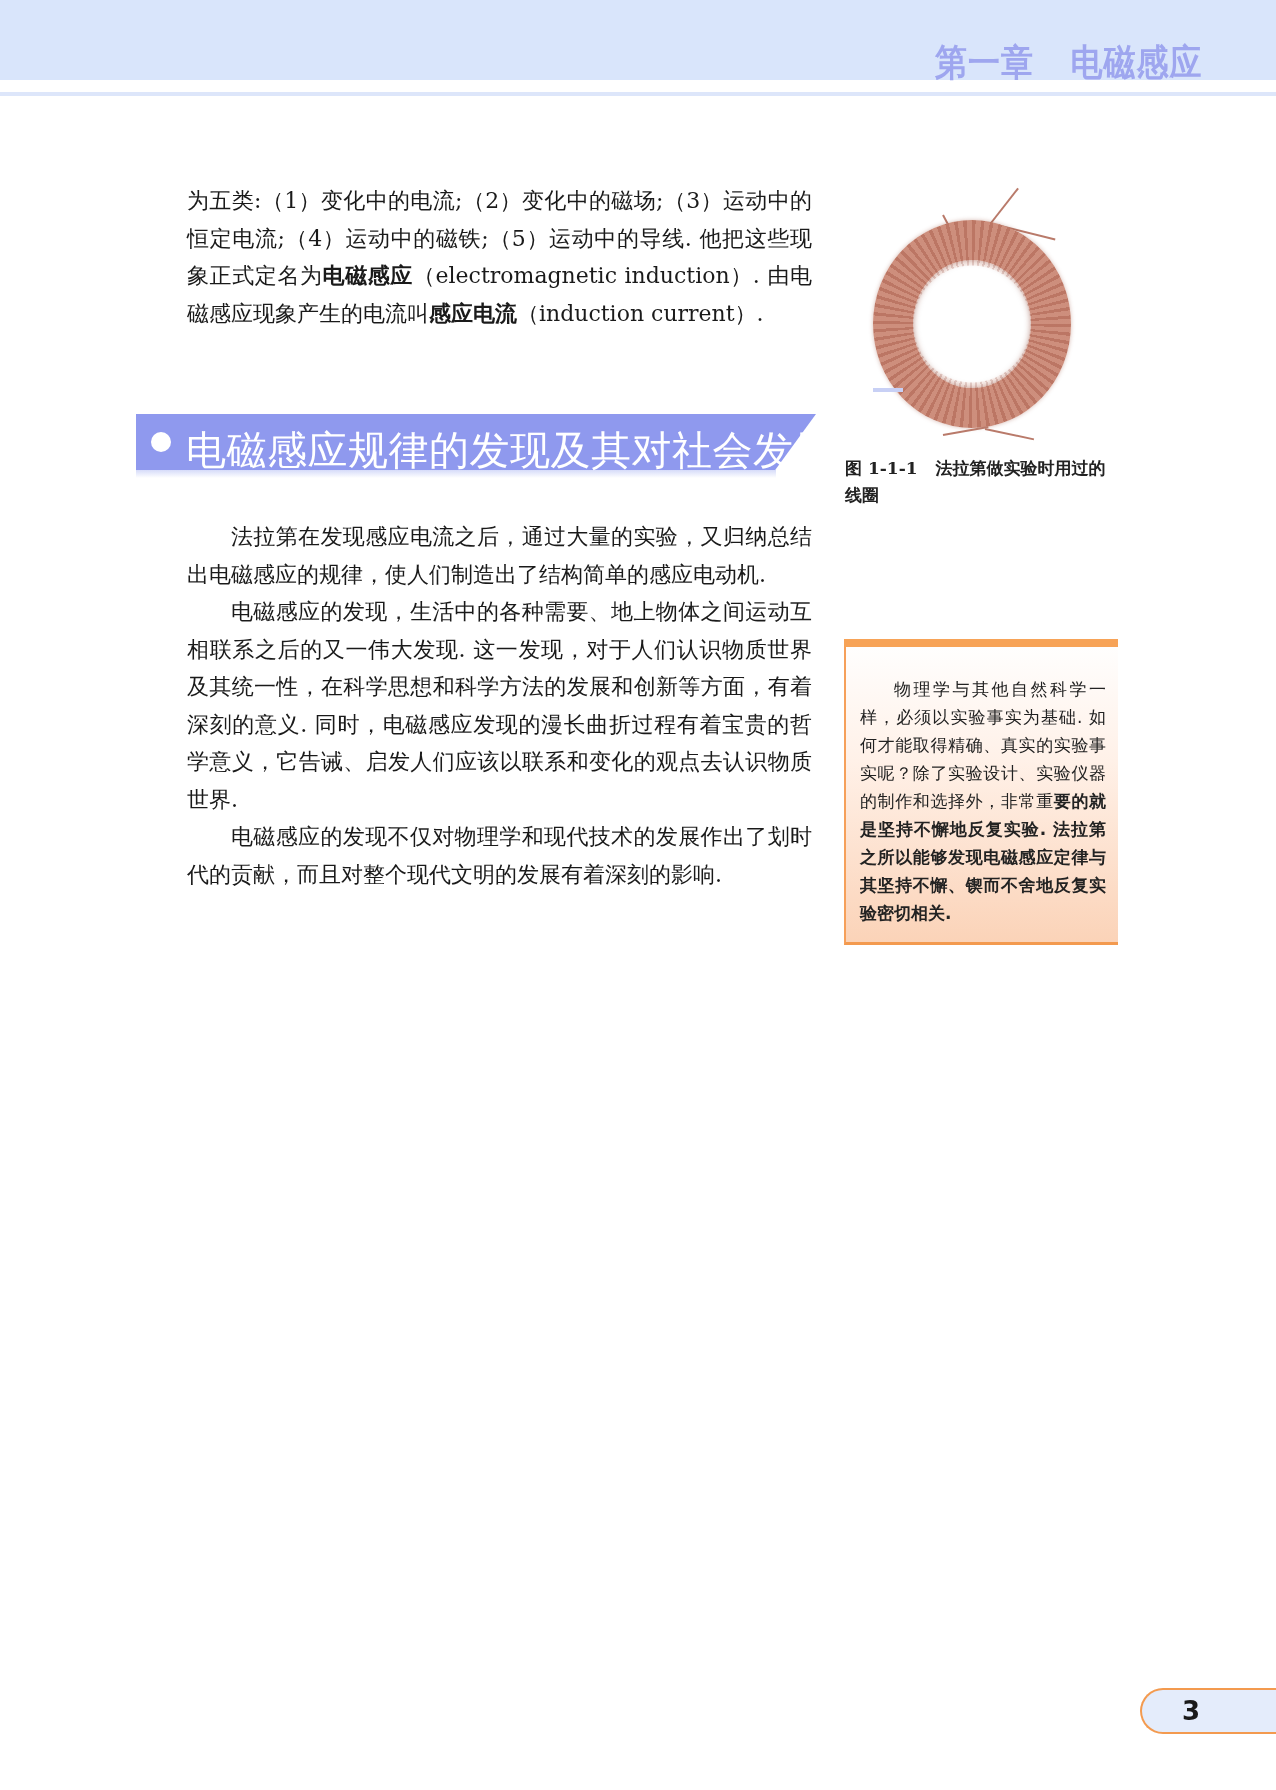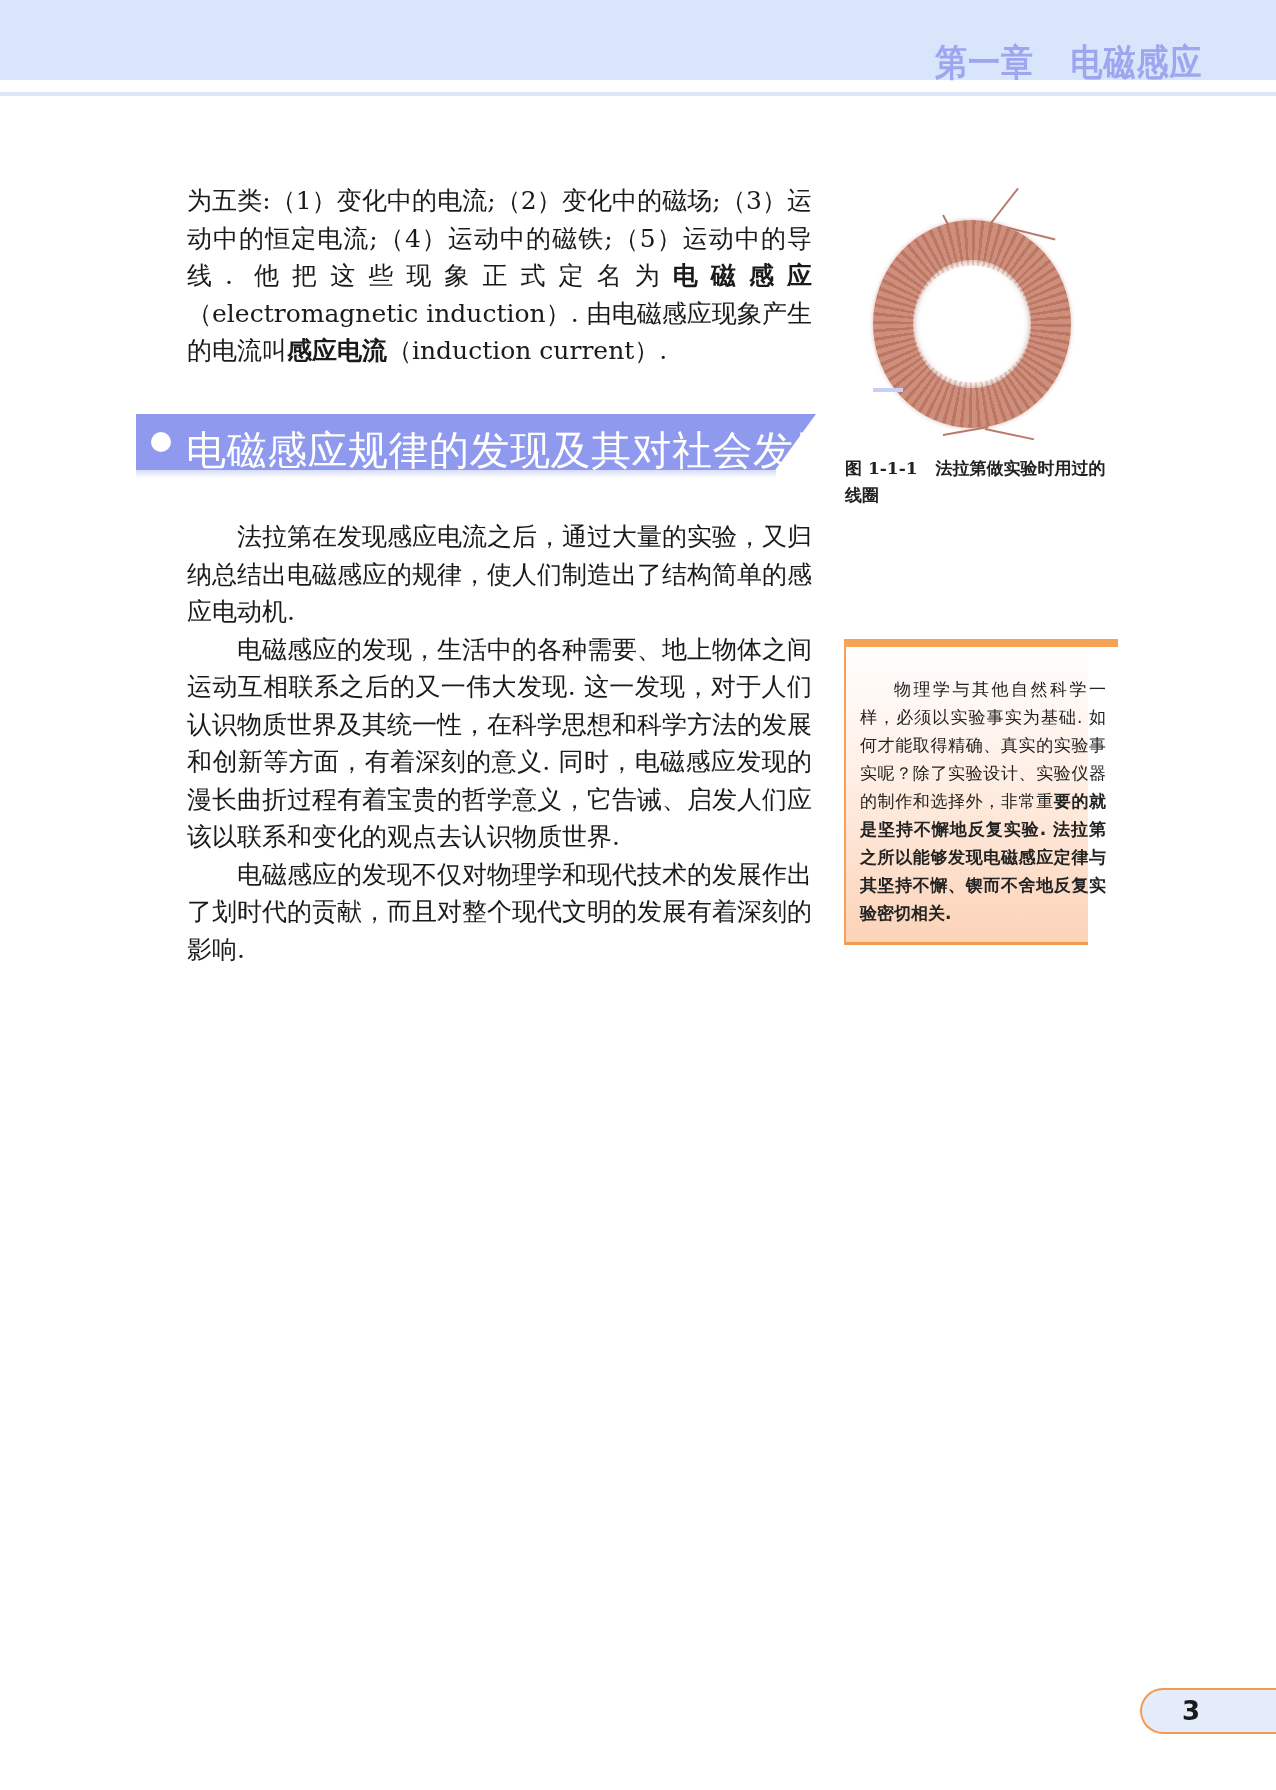--- a/index.html
+++ b/index.html
@@ -38,21 +38,21 @@
       color: #9ea6ef;
       white-space: pre;
       transform: scaleY(1.15);
       transform-origin: left top;
     }
 
     .text-col {
       position: absolute;
       left: 187px;
       width: 625px;
-      font-size: 25px;
+      font-size: 22px;
       line-height: 37.5px;
       text-align: justify;
       text-justify: inter-character;
     }
     .text-col p {
       margin: 0;
     }
     .indent { text-indent: 2em; }
     .b { font-weight: bold; }
 
@@ -145,21 +145,21 @@
       line-height: 27px;
       font-weight: bold;
       color: #222;
     }
     .figure .caption .num { margin-right: 18px; font-weight: bold; }
 
     .sidebar-box {
       position: absolute;
       left: 844px;
       top: 639px;
-      width: 244px;
+      width: 274px;
       height: 306px;
       box-sizing: border-box;
       border-left: 2px solid #f6a05a;
       border-bottom: 3px solid #f39a4f;
       background: linear-gradient(#ffffff 0%, #fff1e8 40%, #fbd3b8 100%);
     }
     .sidebar-box .topbar {
       position: absolute;
       left: -2px; top: 0;
       width: 274px; height: 8px;

